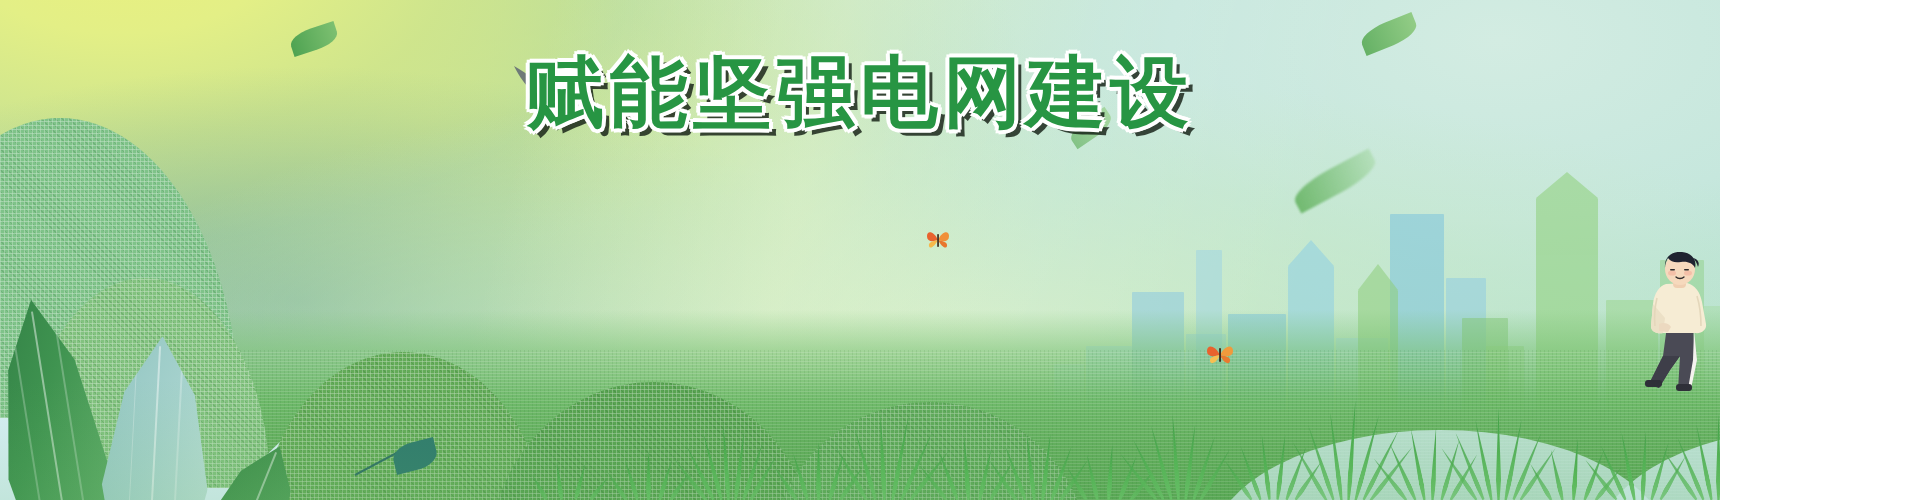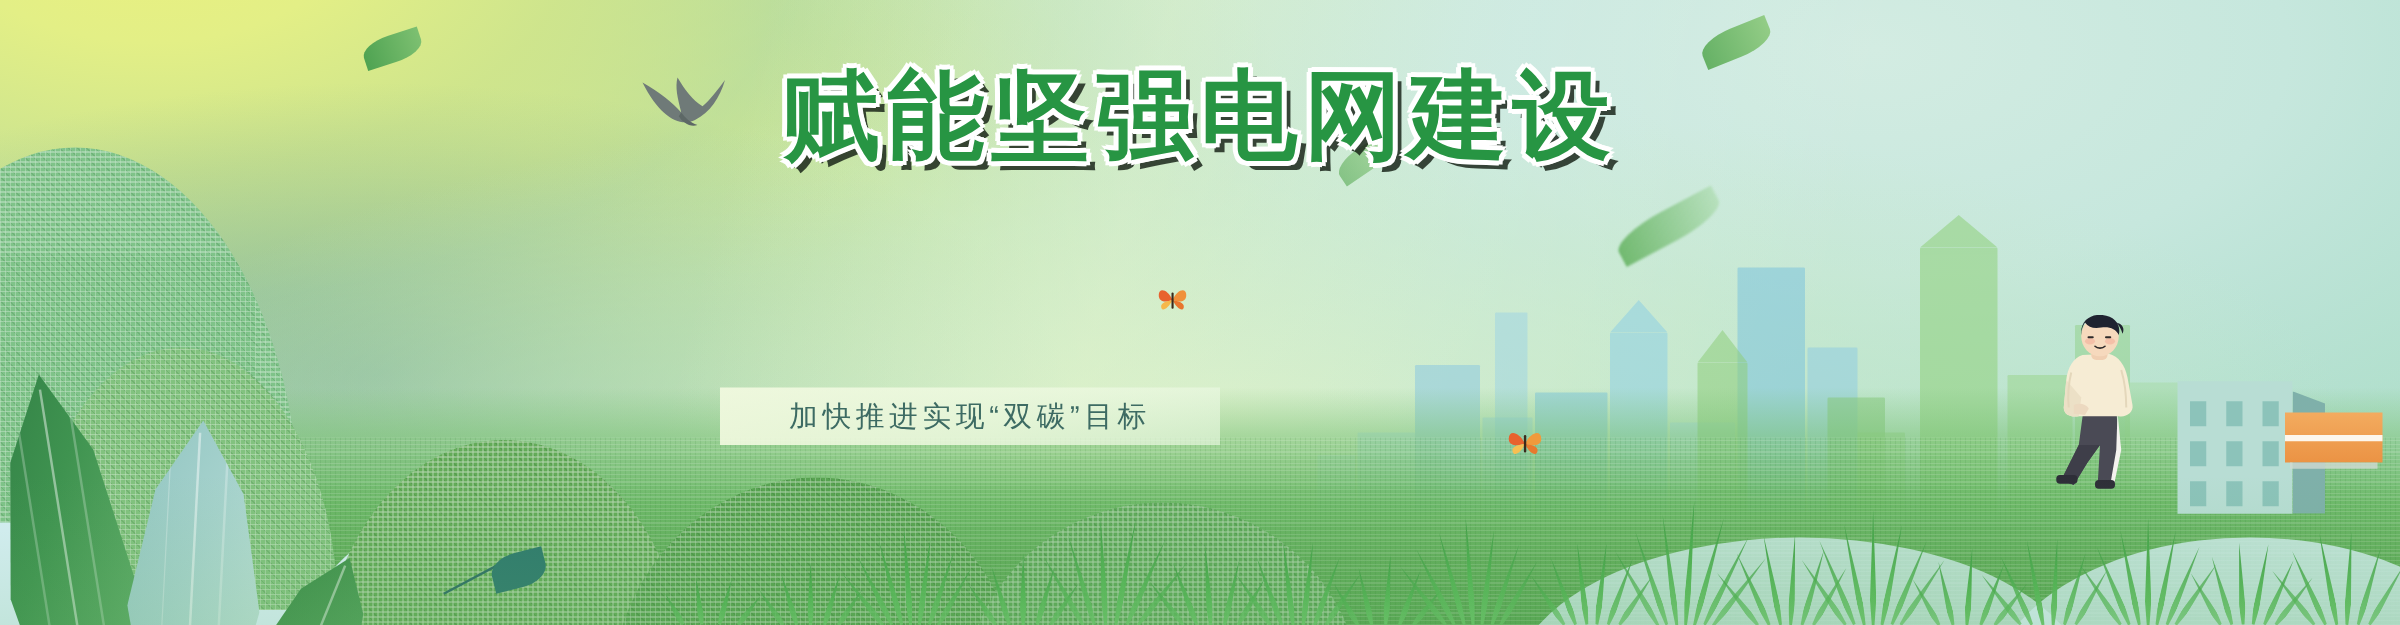--- a/index.html
+++ b/index.html
@@ -1,20 +1,20 @@
 <!DOCTYPE html>
 <html><head>
 <meta charset="utf-8">
 <style>
   html,body{margin:0;padding:0;background:#fff;}
   body{font-family:"Liberation Sans","DejaVu Sans",sans-serif;}
 
   #banner{
     position:relative;
-    width:1920px;
+    width:1720px;
     height:500px;
     overflow:hidden;
     background:#bfe0c8;
   }
 
   
   .layer{position:absolute;inset:0;}
 
   #sky-base{
     background:
@@ -448,18 +448,15 @@
   <div id="bench">
     <div style="position:absolute;left:0;top:0;width:78px;height:40px;background:linear-gradient(180deg,#f3ab5f,#eb9344);"></div>
     <div style="position:absolute;left:0;top:18px;width:78px;height:5px;background:#fdf6ec;"></div>
     <div style="position:absolute;left:4px;top:40px;width:70px;height:5px;background:#cfd9d2;opacity:.8;"></div>
   </div>
 
   <div id="headline">
     <div class="hl-line" id="hl-line-1">赋能坚强电网建设</div>
   </div>
 
-  <div id="subtitle-bar">
-    <span id="subtitle-text">加快推进实现“双碳”目标</span>
-  </div>
 
   <div class="fade-bottom"></div>
 </div>
 
 </body></html>

